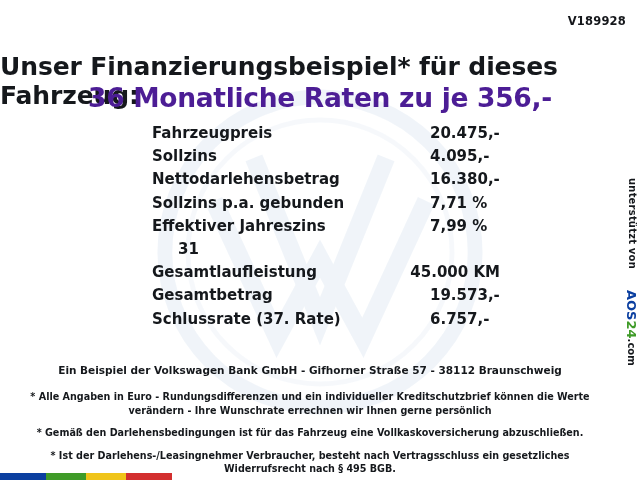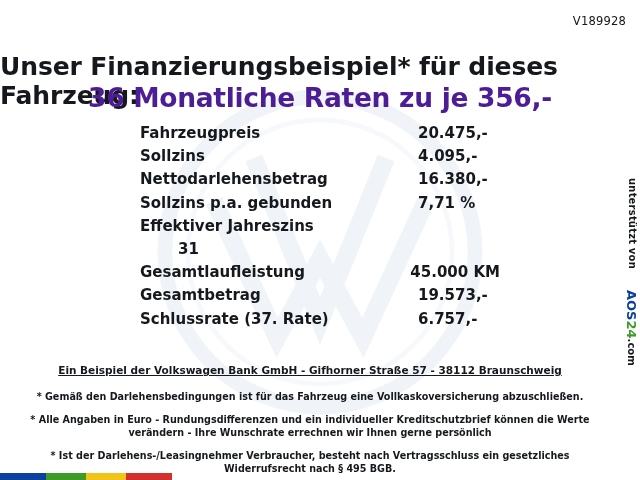--- a/index.html
+++ b/index.html
@@ -35,21 +35,21 @@
   }
   .content {
     position: relative;
     z-index: 2;
   }
   .refcode {
     position: absolute;
     right: 14px;
     top: 14px;
     font-size: 11.5px;
-    font-weight: normal;
+    font-weight: bold;
     color: #14161a;
     letter-spacing: 0.2px;
   }
   .headline1 {
     position: absolute;
     left: 0;
     right: 0;
     top: 52px;
     text-align: left;
     font-size: 25px;
@@ -78,38 +78,38 @@
     display: flex;
     font-size: 15px;
     font-weight: bold;
     color: #15181c;
     line-height: 23.2px;
     height: 23.2px;
   }
   .row .label {
     width: 240px;
     white-space: nowrap;
+    margin-left: 12px;
   }
   .row .value {
     white-space: nowrap;
     margin-left: 38px;
   }
   .legal {
     position: absolute;
     left: 20px;
     right: 40px;
     top: 364px;
     text-align: center;
     color: #15181c;
   }
   .legal .bankline {
     font-size: 10.5px;
     font-weight: bold;
     margin-bottom: 14px;
-    text-decoration: underline;
   }
   .legal .note {
     font-size: 9.6px;
     font-weight: bold;
     margin-bottom: 9px;
     line-height: 13.5px;
   }
   .sidetext {
     position: absolute;
     right: 2px;
@@ -182,42 +182,43 @@
       <div class="row">
         <span class="label">Nettodarlehensbetrag</span>
         <span class="value">16.380,-</span>
       </div>
       <div class="row">
         <span class="label">Sollzins p.a. gebunden</span>
         <span class="value">7,71 %</span>
       </div>
       <div class="row">
         <span class="label">Effektiver Jahreszins</span>
+        <span class="value">7,99 %</span>
       </div>
       <div class="row">
         <span class="value">31</span>
       </div>
       <div class="row">
         <span class="label">Gesamtlaufleistung</span>
         <span class="value">45.000 KM</span>
       </div>
       <div class="row">
         <span class="label">Gesamtbetrag</span>
         <span class="value">19.573,-</span>
       </div>
       <div class="row">
         <span class="label">Schlussrate (37. Rate)</span>
         <span class="value">6.757,-</span>
       </div>
     </div>
 
     <div class="legal">
       <div class="bankline">Ein Beispiel der Volkswagen Bank GmbH - Gifhorner Straße 57 - 38112 Braunschweig</div>
+      <div class="note">* Alle Angaben in Euro - Rundungsdifferenzen und ein individueller Kreditschutzbrief können die Werte verändern - Ihre Wunschrate errechnen wir Ihnen gerne persönlich</div>
       <div class="note">* Gemäß den Darlehensbedingungen ist für das Fahrzeug eine Vollkaskoversicherung abzuschließen.</div>
-      <div class="note">* Alle Angaben in Euro - Rundungsdifferenzen und ein individueller Kreditschutzbrief können die Werte verändern - Ihre Wunschrate errechnen wir Ihnen gerne persönlich</div>
       <div class="note">* Ist der Darlehens-/Leasingnehmer Verbraucher, besteht nach Vertragsschluss ein gesetzliches Widerrufsrecht nach § 495 BGB.</div>
     </div>
 
     <div class="sidetext">unterstützt von</div>
     <div class="sidebrand"><span class="blue">AOS</span><span class="green">24</span><span class="dom">.com</span></div>
 
   </div>
 
   <div class="stripes">
     <i style="width:46px;background:#0b3fa0"></i>

